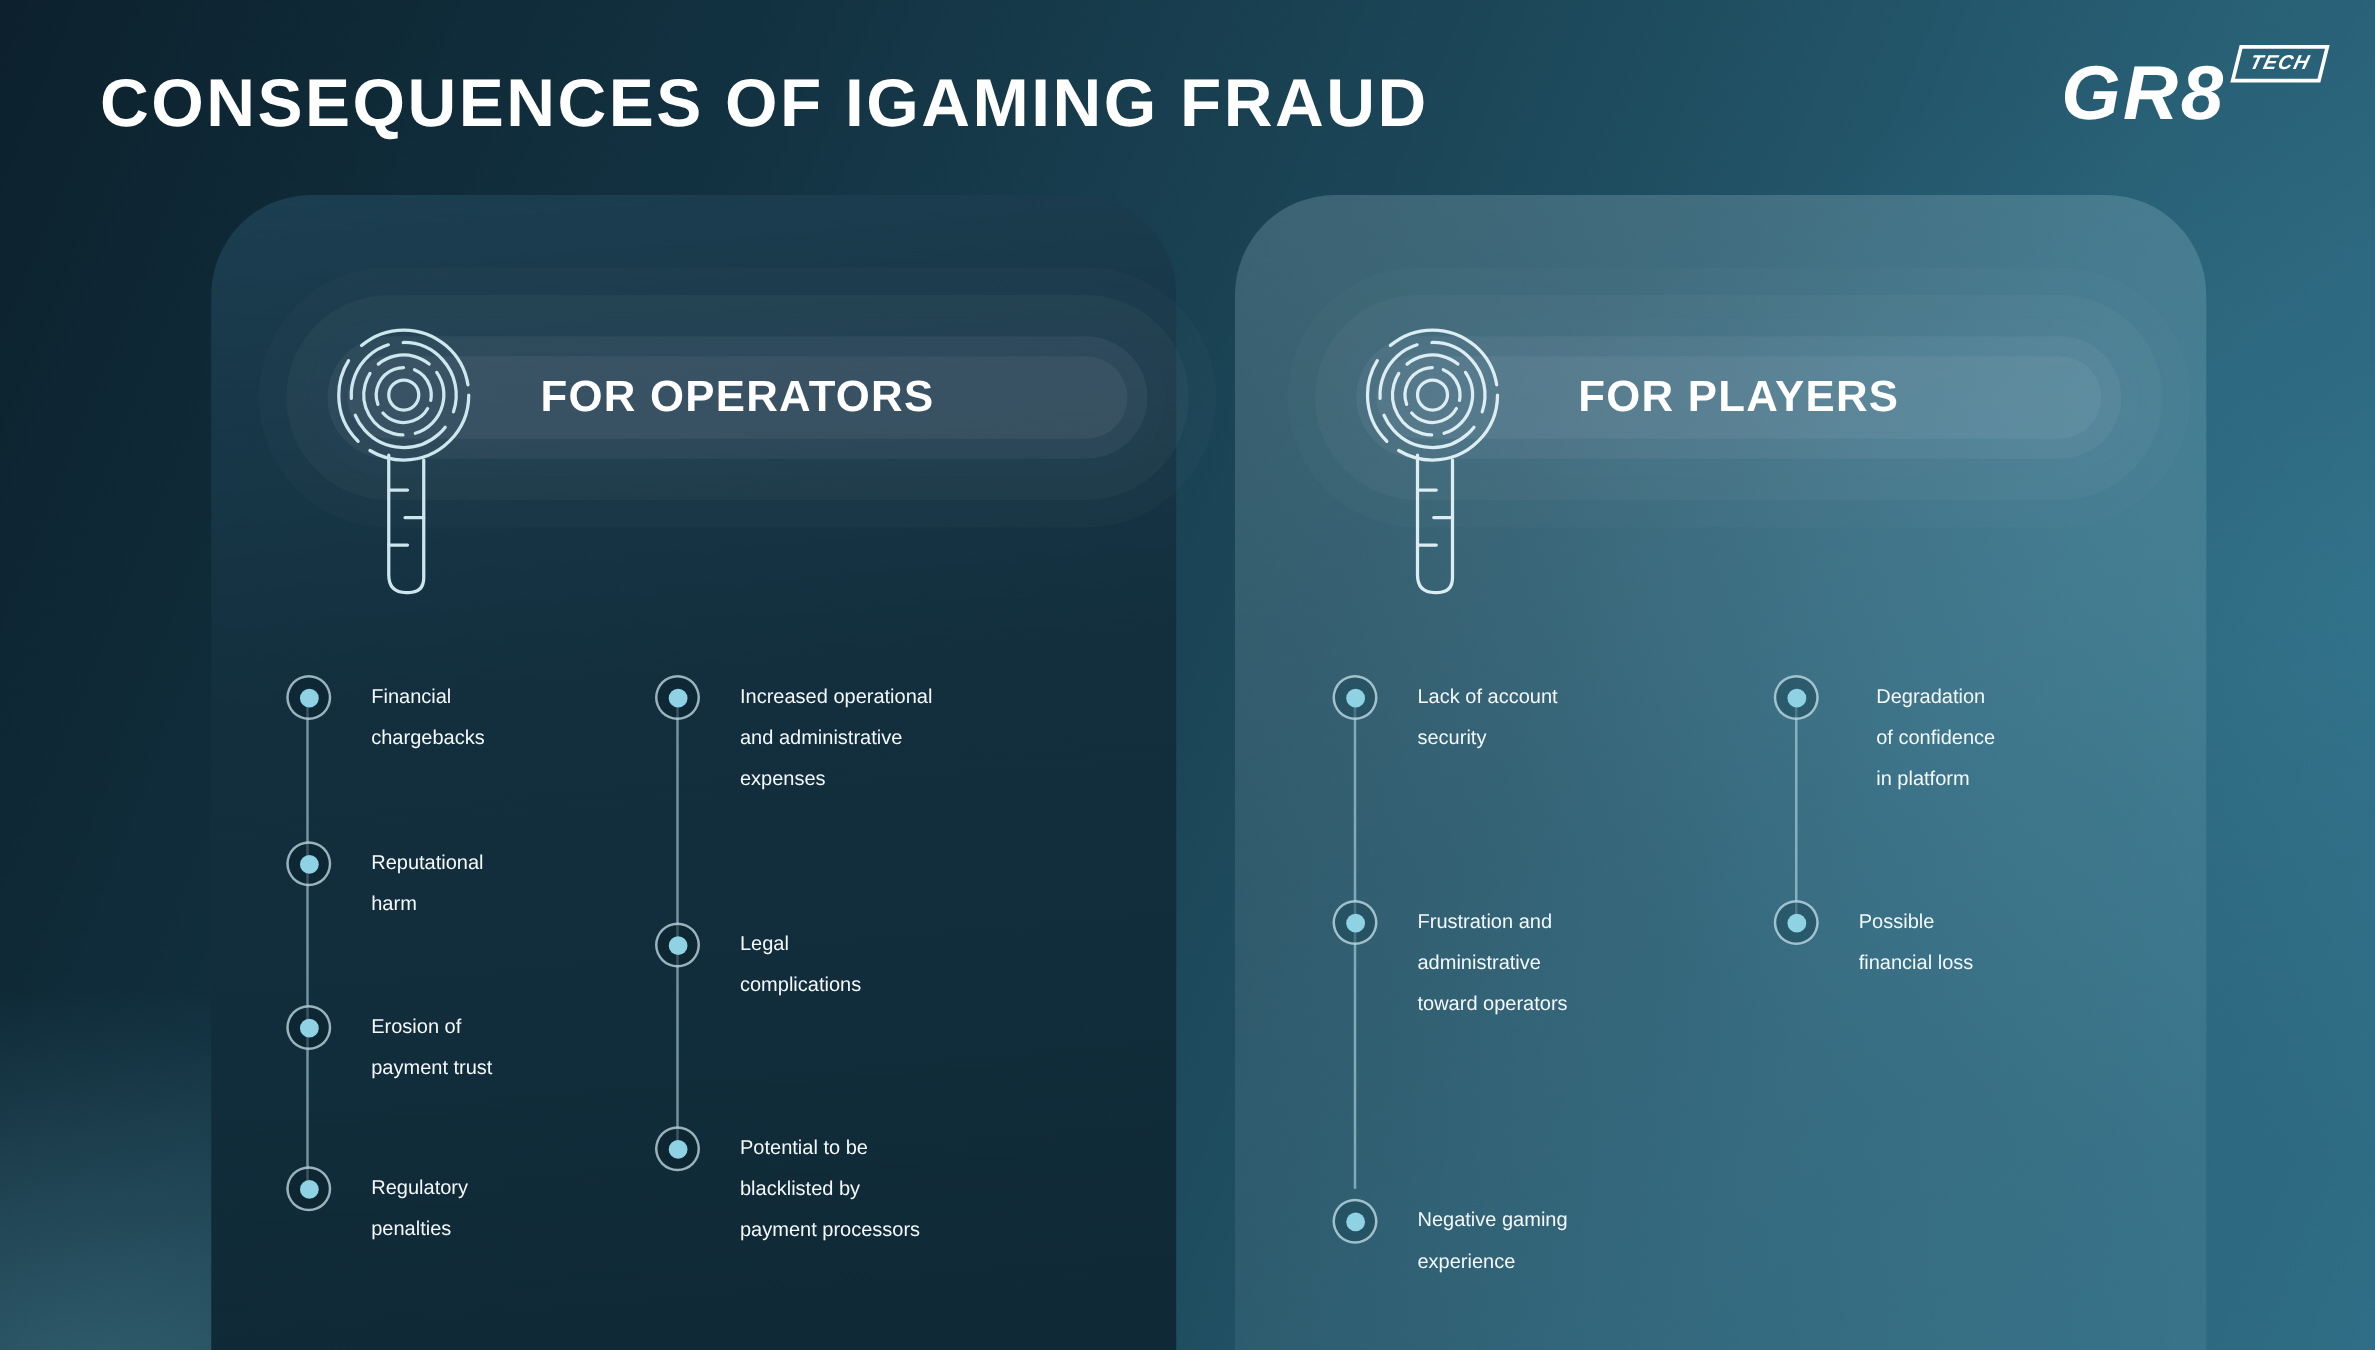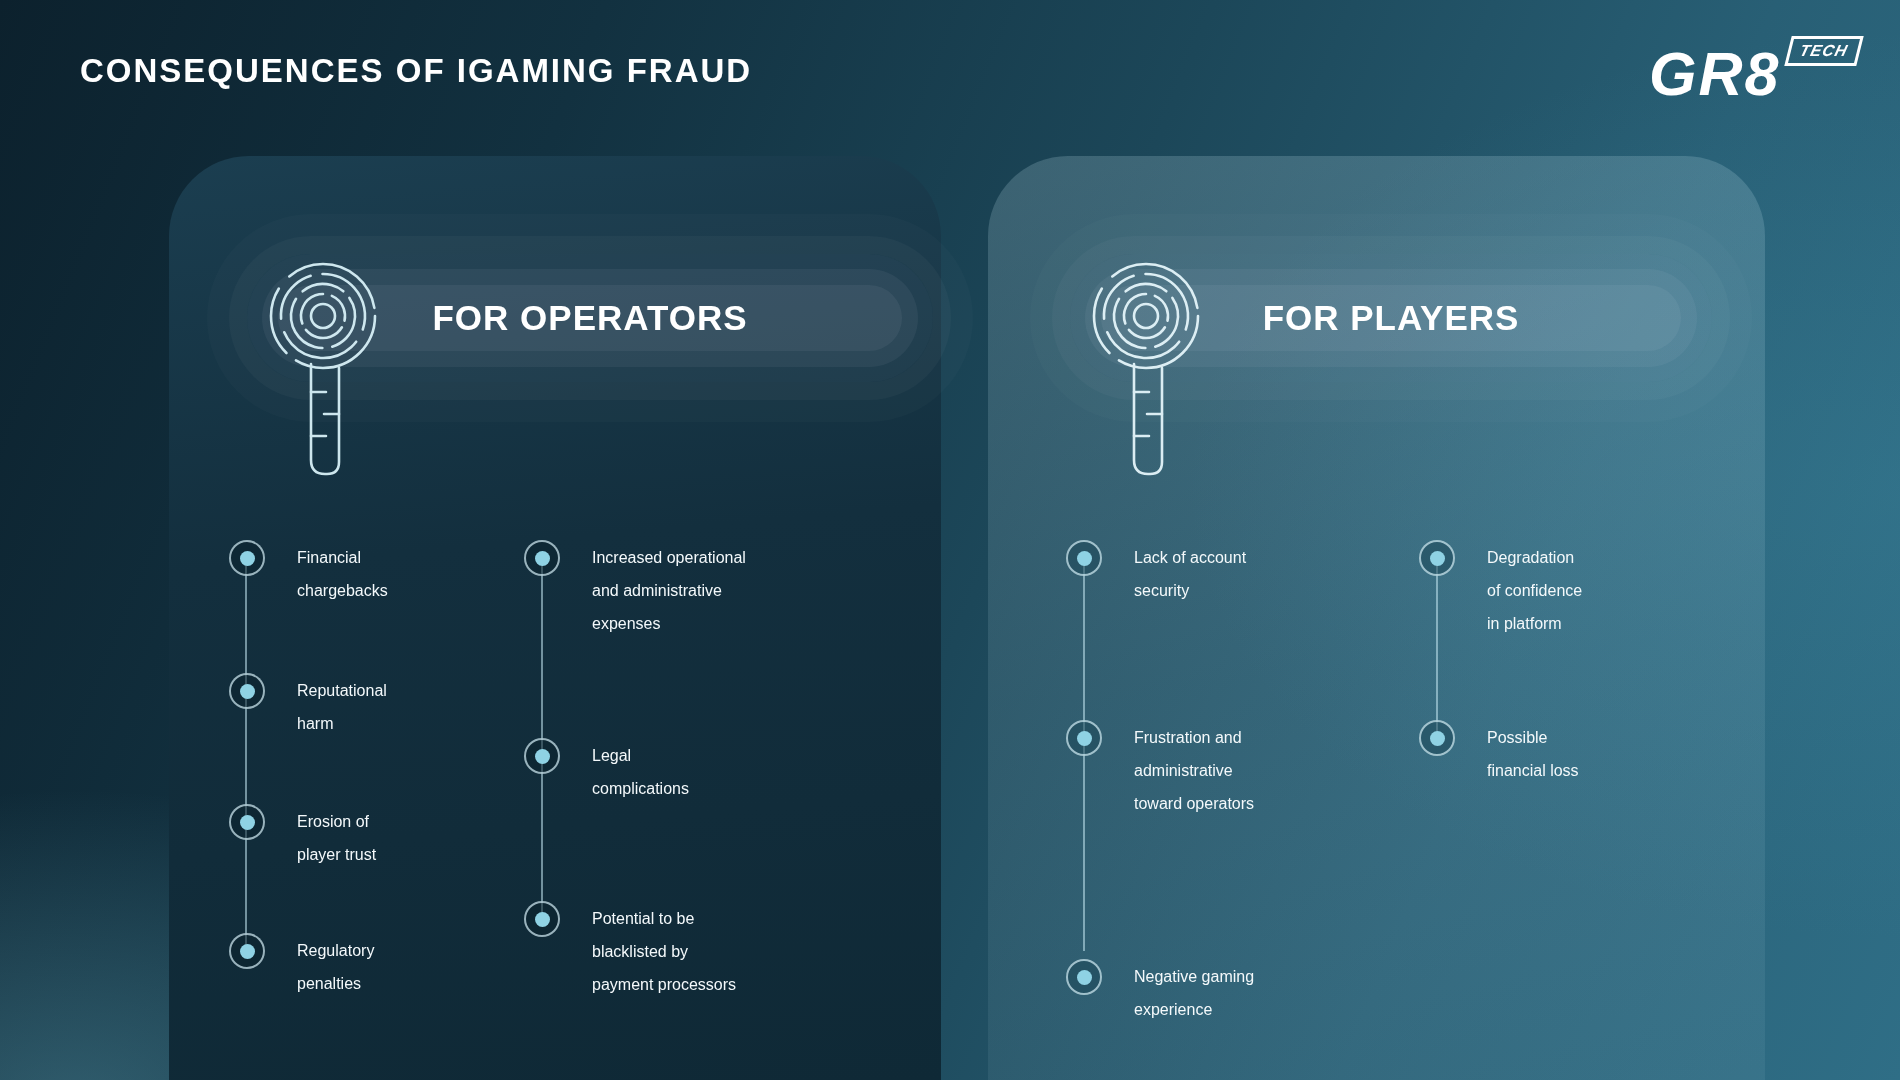--- a/index.html
+++ b/index.html
@@ -10,21 +10,21 @@
     position:relative; width:1900px; height:1080px; overflow:hidden;
     background:
       radial-gradient(900px 520px at 4% 102%, rgba(110,185,205,0.33), transparent 60%),
       radial-gradient(1100px 700px at 100% 45%, rgba(64,140,165,0.28), transparent 65%),
       linear-gradient(112deg, #0c212d 0%, #123140 26%, #1c4759 52%, #285f75 76%, #2f6e86 100%);
   }
 
   
   .page-title {
     position:absolute; left:80px; top:52px;
-    font-size:33px; font-weight:800; letter-spacing:2px;
+    font-size:54px; font-weight:800; letter-spacing:2px;
     color:#ffffff; text-transform:uppercase;
   }
   .logo {
     position:absolute; right:40px; top:44px;
     display:flex; align-items:flex-start; color:#fff;
   }
   .logo .gr8 {
     font-size:61px; font-weight:700; letter-spacing:2px; line-height:1;
     font-style:italic;
     margin-left:32px;
@@ -142,21 +142,21 @@
 chargebacks</p>
     </div>
     <div class="item" style="left:60px; top:517px;">
       <span class="bullet"></span>
       <p class="item-text">Reputational
 harm</p>
     </div>
     <div class="item" style="left:60px; top:648px;">
       <span class="bullet"></span>
       <p class="item-text">Erosion of
-player trust</p>
+payment trust</p>
     </div>
     <div class="item" style="left:60px; top:777px;">
       <span class="bullet"></span>
       <p class="item-text">Regulatory
 penalties</p>
     </div>
 
     <div class="connector" style="left:372px; top:402px; height:361px;"></div>
 
     <div class="item" style="left:355px; top:384px;">
@@ -209,21 +209,21 @@
 toward operators</p>
     </div>
     <div class="item" style="left:78px; top:777px;margin-top:26px;">
       <span class="bullet"></span>
       <p class="item-text">Negative gaming
 experience</p>
     </div>
 
     <div class="connector" style="left:448px; top:402px; height:180px;"></div>
 
-    <div class="item" style="left:431px; top:384px;">
+    <div class="item" style="left:431px; top:384px;gap:14px;">
       <span class="bullet"></span>
       <p class="item-text">Degradation
 of confidence
 in platform</p>
     </div>
     <div class="item" style="left:431px; top:564px;">
       <span class="bullet"></span>
       <p class="item-text">Possible
 financial loss</p>
     </div>

